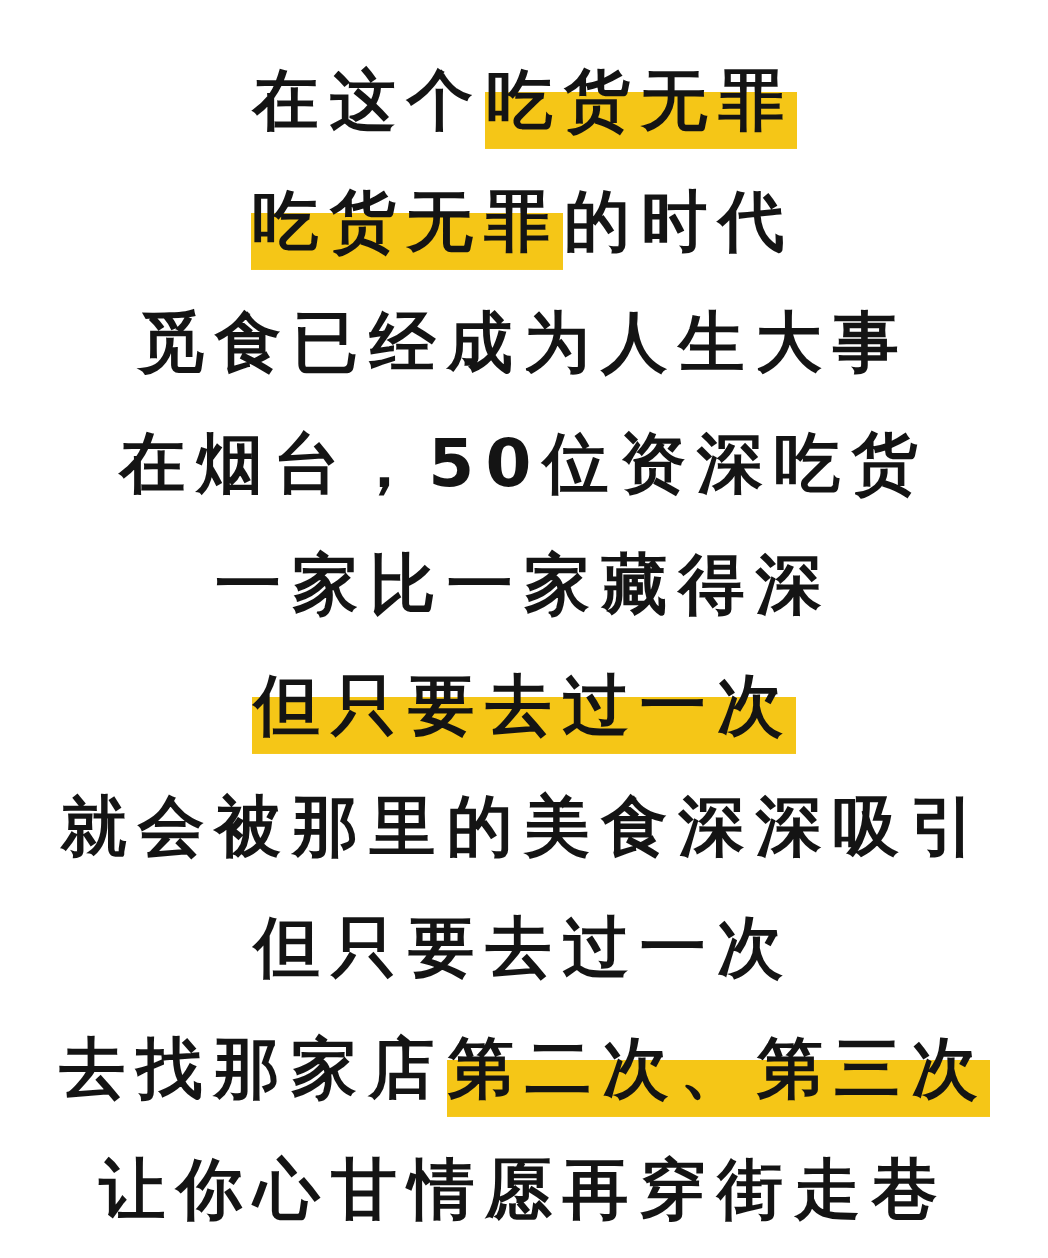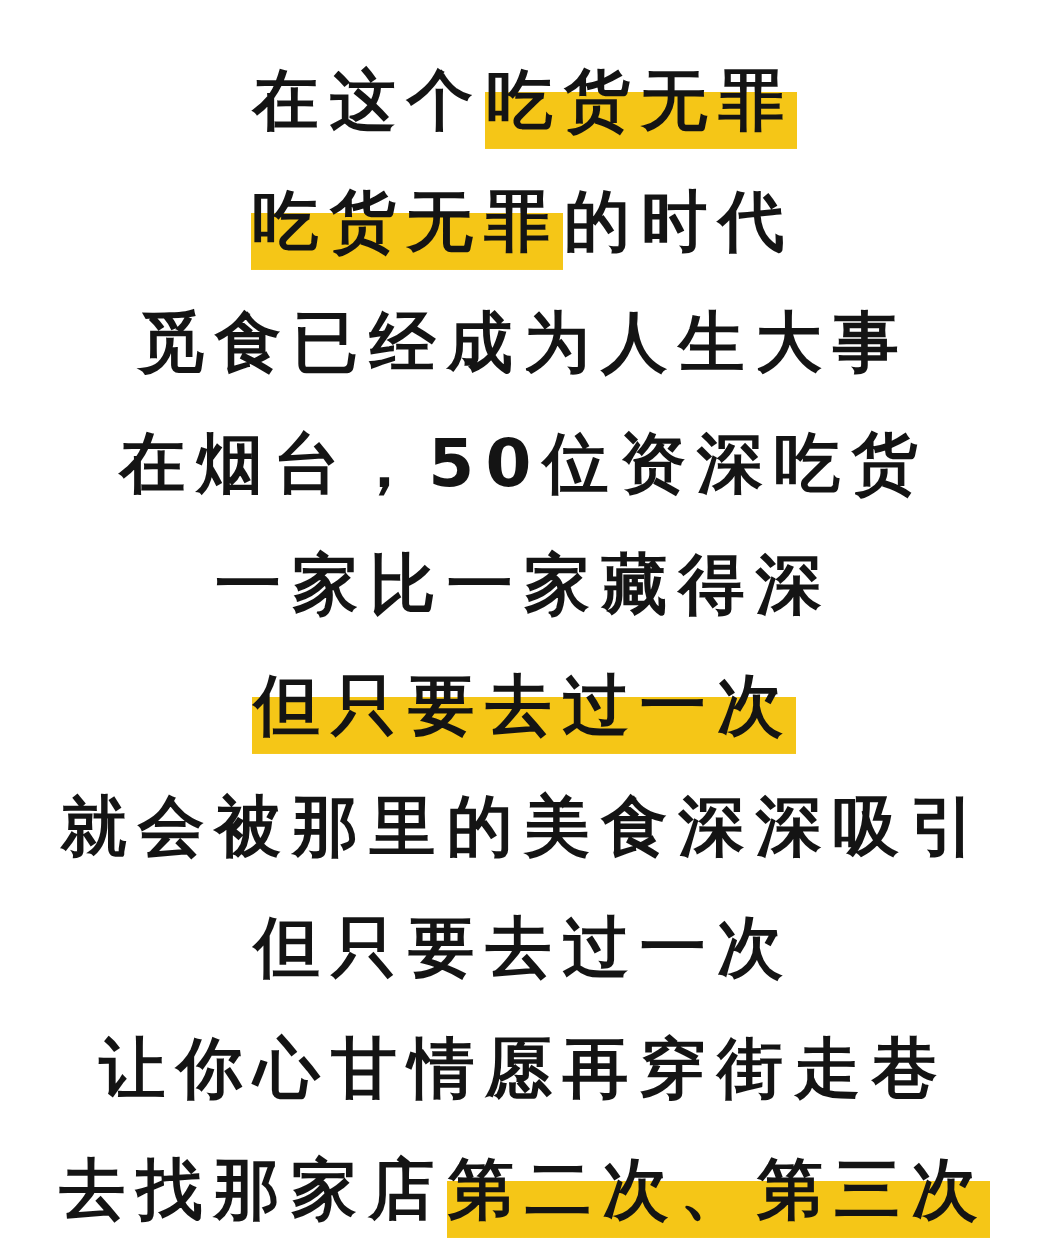--- a/index.html
+++ b/index.html
@@ -76,20 +76,20 @@
       <div class="line">
         <span class="seg hl">但只要去过一次</span>
       </div>
       <div class="line">
         <span class="seg">就会被那里的美食深深吸引</span>
       </div>
       <div class="line">
         <span class="seg">但只要去过一次</span>
       </div>
       <div class="line">
-        <span class="seg">让你心甘情愿再穿街走巷</span>
+        <span class="seg">去找那家店</span>
+        <span class="seg hl">第二次、第三次</span>
       </div>
       <div class="line">
-        <span class="seg">去找那家店</span>
-        <span class="seg hl">第二次、第三次</span>
+        <span class="seg">让你心甘情愿再穿街走巷</span>
       </div>
     </div>
 </div>
 
 </body></html>

